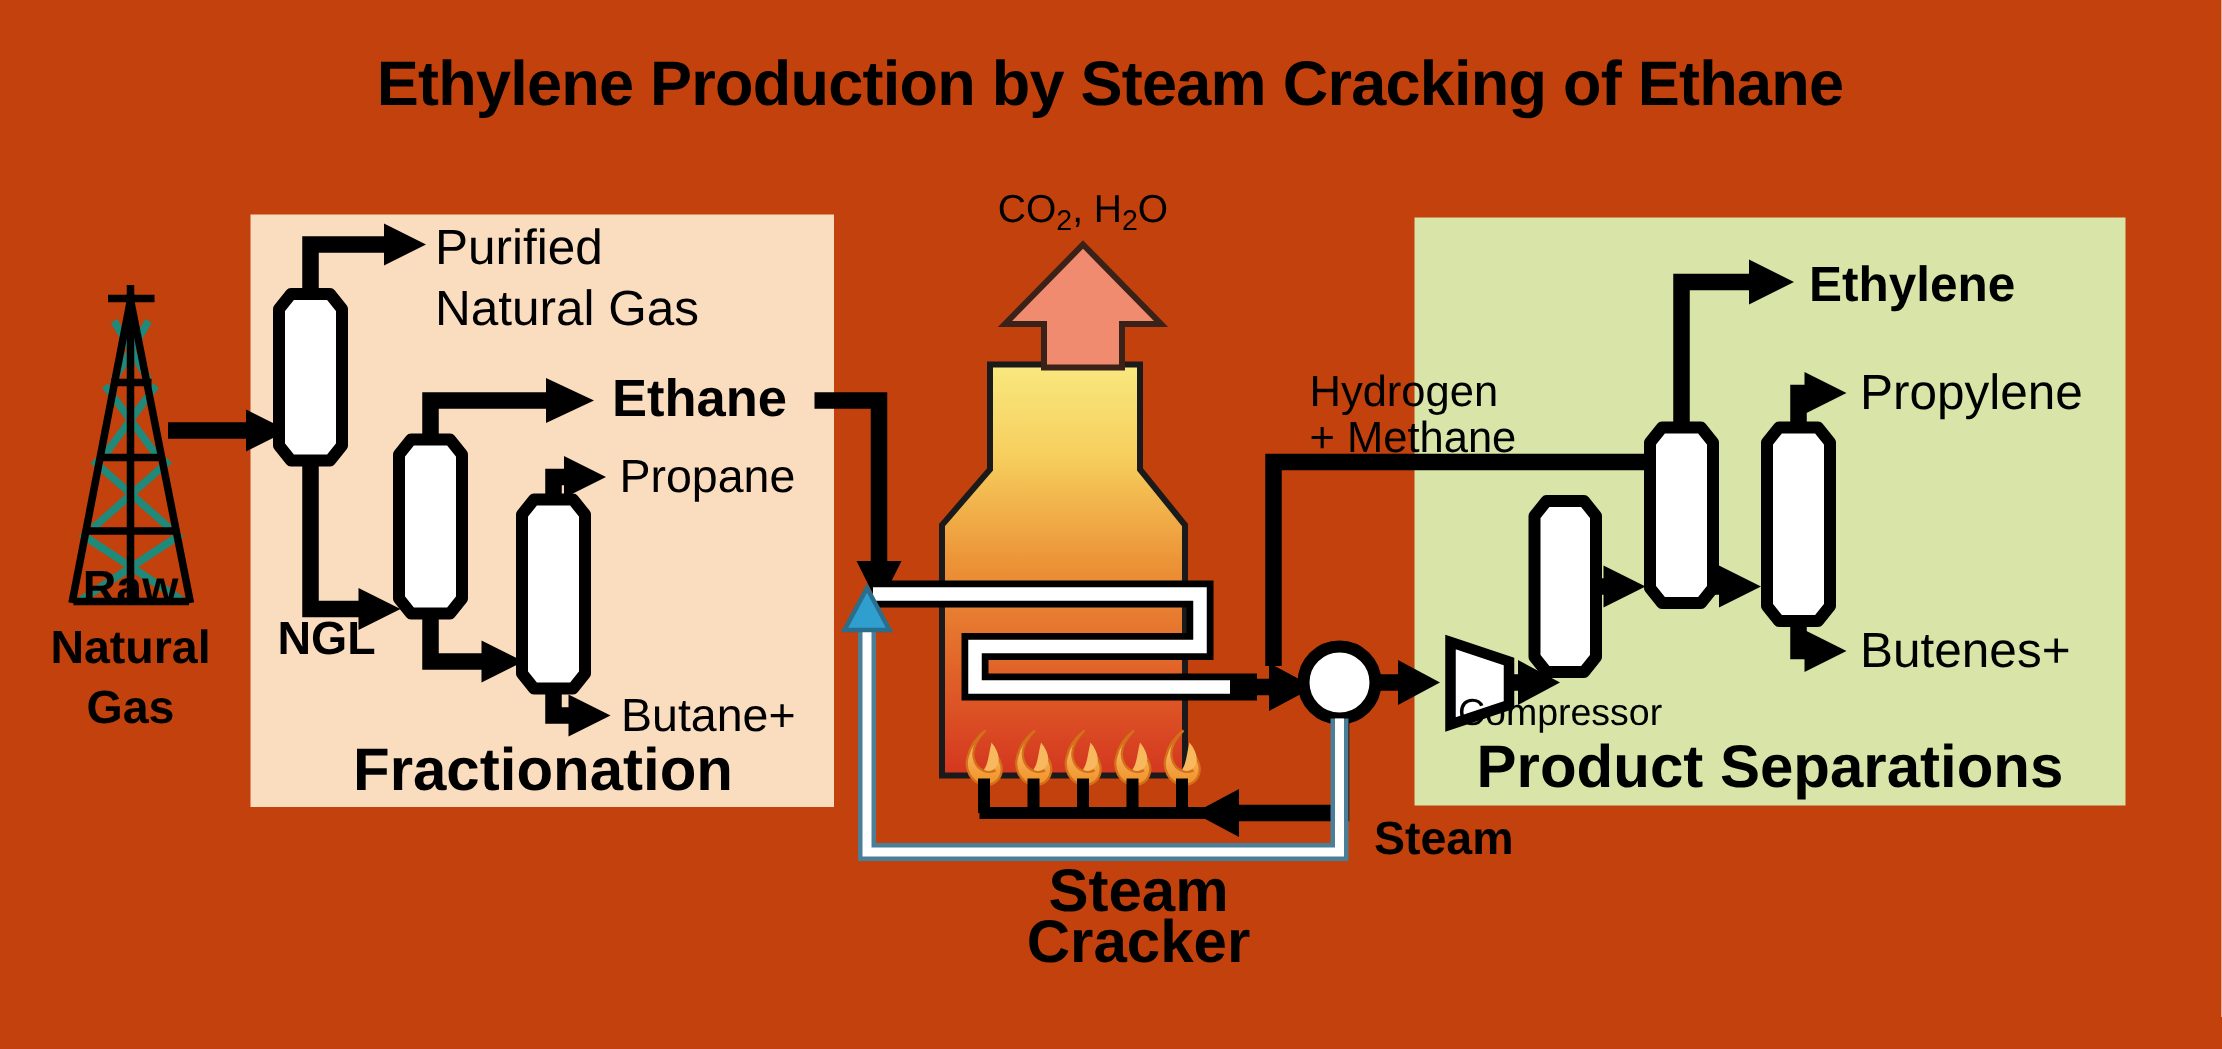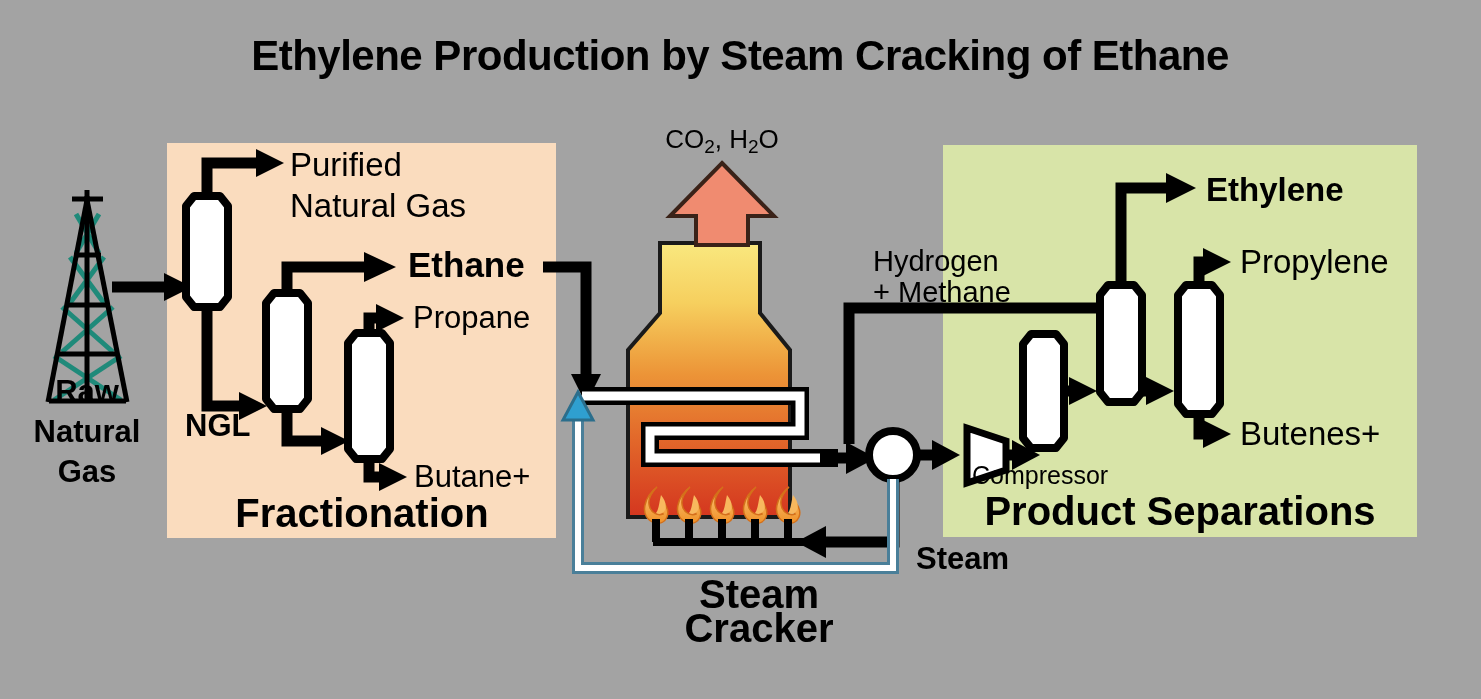--- a/index.html
+++ b/index.html
@@ -10,21 +10,21 @@
   body {
     width: 1481px;
     height: 699px;
     font-family: "Liberation Sans", sans-serif;
     overflow: hidden;
   }
   #stage {
     position: relative;
     width: 1481px;
     height: 699px;
-    background: #a3a3a3;
+    background: #c2410c;
   }
   svg#diagram {
     position: absolute;
     top: 0;
     left: 0;
     width: 1481px;
     height: 699px;
     display: block;
   }
   .lbl {

